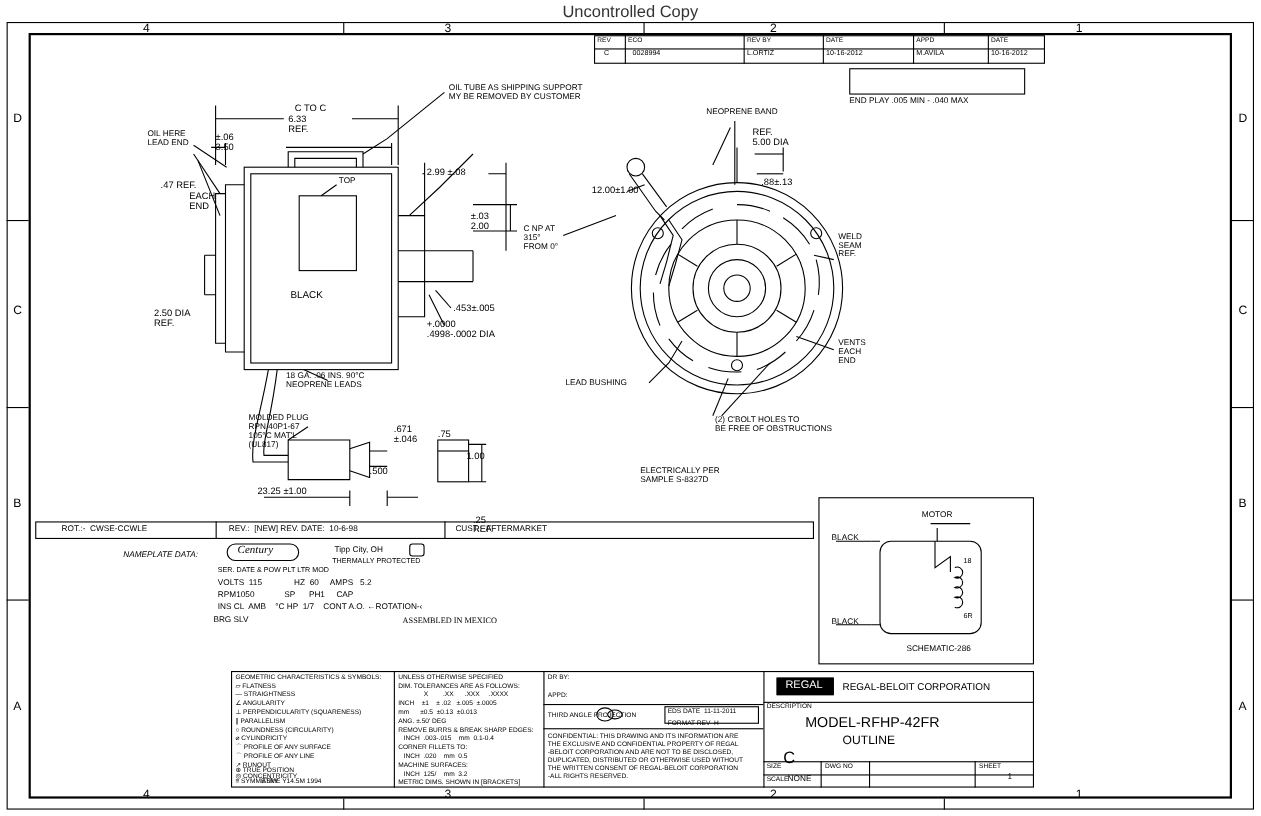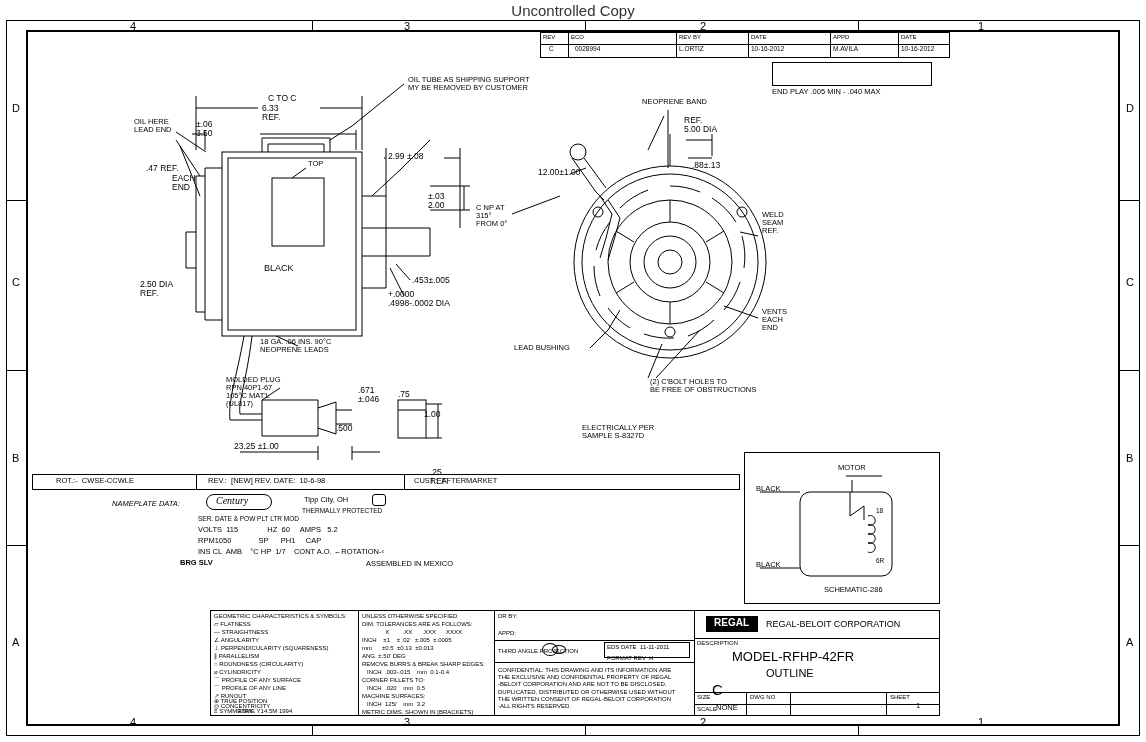--- a/index.html
+++ b/index.html
@@ -282,22 +282,22 @@
   <div class="txt small" style="left:112px;top:500px;font-style:italic;">NAMEPLATE DATA:</div>
   <div class="abs" style="left:206px;top:494px;width:66px;height:16px;border:1px solid #000;border-radius:8px;box-sizing:border-box;"></div>
   <div class="txt" style="left:216px;top:496px;font-size:10px;font-style:italic;font-family:'Liberation Serif',serif;">Century</div>
   <div class="txt small" style="left:304px;top:496px;">Tipp City, OH</div>
   <div class="abs" style="left:372px;top:494px;width:14px;height:12px;border:1px solid #000;border-radius:3px;box-sizing:border-box;"></div>
   <div class="txt tiny" style="left:302px;top:508px;">THERMALLY PROTECTED</div>
   <div class="txt tiny" style="left:198px;top:516px;">SER. DATE &amp; POW PLT LTR MOD</div>
   <div class="txt small" style="left:198px;top:526px;">VOLTS  115              HZ  60     AMPS   5.2</div>
   <div class="txt small" style="left:198px;top:537px;">RPM1050             SP      PH1     CAP</div>
   <div class="txt small" style="left:198px;top:548px;">INS CL  AMB    °C HP  1/7    CONT A.O. ←ROTATION-‹</div>
-  <div class="txt small" style="left:180px;top:559px;font-weight:bold;">BRG SLV</div>
-  <div class="txt small" style="left:366px;top:560px;">ASSEMBLED IN MEXICO</div>
+  <div class="txt small" style="left:194px;top:559px;">BRG SLV</div>
+  <div class="txt small" style="left:366px;top:560px;font-family:Liberation Serif, serif;">ASSEMBLED IN MEXICO</div>
 
   <div class="bx" style="left:744px;top:452px;width:196px;height:152px;"></div>
   <div class="txt small" style="left:838px;top:464px;">MOTOR</div>
   <div class="txt small" style="left:756px;top:485px;">BLACK</div>
   <div class="txt small" style="left:756px;top:561px;">BLACK</div>
   <div class="txt tiny" style="left:876px;top:508px;">18</div>
   <div class="txt tiny" style="left:876px;top:558px;">6R</div>
   <div class="txt small" style="left:824px;top:586px;">SCHEMATIC-286</div>
 
   <div class="bx" style="left:210px;top:610px;width:730px;height:106px;"></div>
@@ -354,21 +354,21 @@
 -ALL RIGHTS RESERVED.</div>
 
   <div class="ln" style="left:694px;top:638px;width:246px;height:1px;"></div>
   <div class="ln" style="left:694px;top:692px;width:246px;height:1px;"></div>
   <div class="ln" style="left:694px;top:704px;width:246px;height:1px;"></div>
   <div class="ln" style="left:746px;top:692px;width:1px;height:24px;"></div>
   <div class="ln" style="left:790px;top:692px;width:1px;height:24px;"></div>
   <div class="ln" style="left:886px;top:692px;width:1px;height:24px;"></div>
 
   <div class="abs" style="left:706px;top:616px;width:52px;height:16px;border:1px solid #000;box-sizing:border-box;background:#000;"></div>
-  <div class="txt" style="left:714px;top:618px;font-size:10px;color:#fff;font-weight:bold;">REGAL</div>
+  <div class="txt" style="left:714px;top:618px;font-size:10px;color:#fff;font-weight:normal;">REGAL</div>
   <div class="txt med" style="left:766px;top:620px;">REGAL-BELOIT CORPORATION</div>
 
   <div class="txt tiny2" style="left:697px;top:640px;">DESCRIPTION</div>
   <div class="txt" style="left:732px;top:650px;font-size:13px;font-family:Liberation Sans, sans-serif;">MODEL-RFHP-42FR</div>
   <div class="txt" style="left:766px;top:668px;font-size:11px;">OUTLINE</div>
 
   <div class="txt tiny2" style="left:697px;top:694px;">SIZE</div>
   <div class="txt" style="left:712px;top:682px;font-size:15px;">C</div>
   <div class="txt tiny2" style="left:750px;top:694px;">DWG NO</div>
   <div class="txt tiny2" style="left:697px;top:706px;">SCALE</div>

